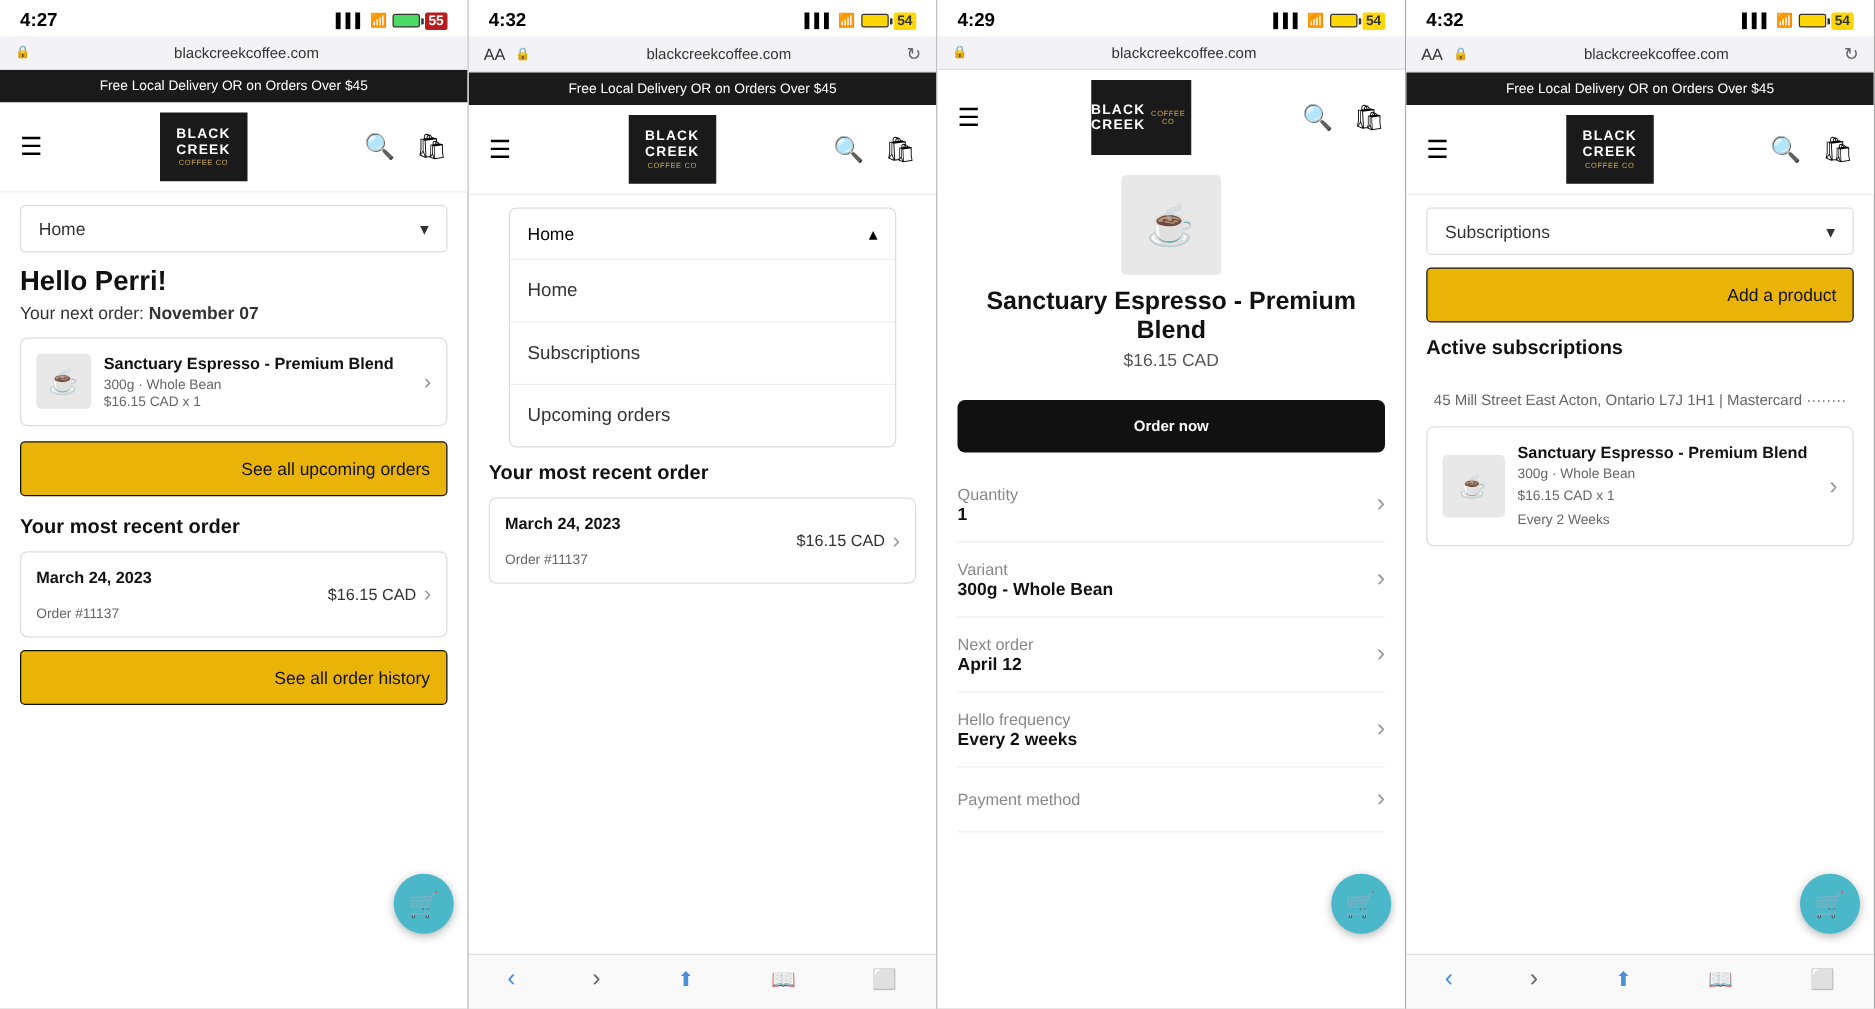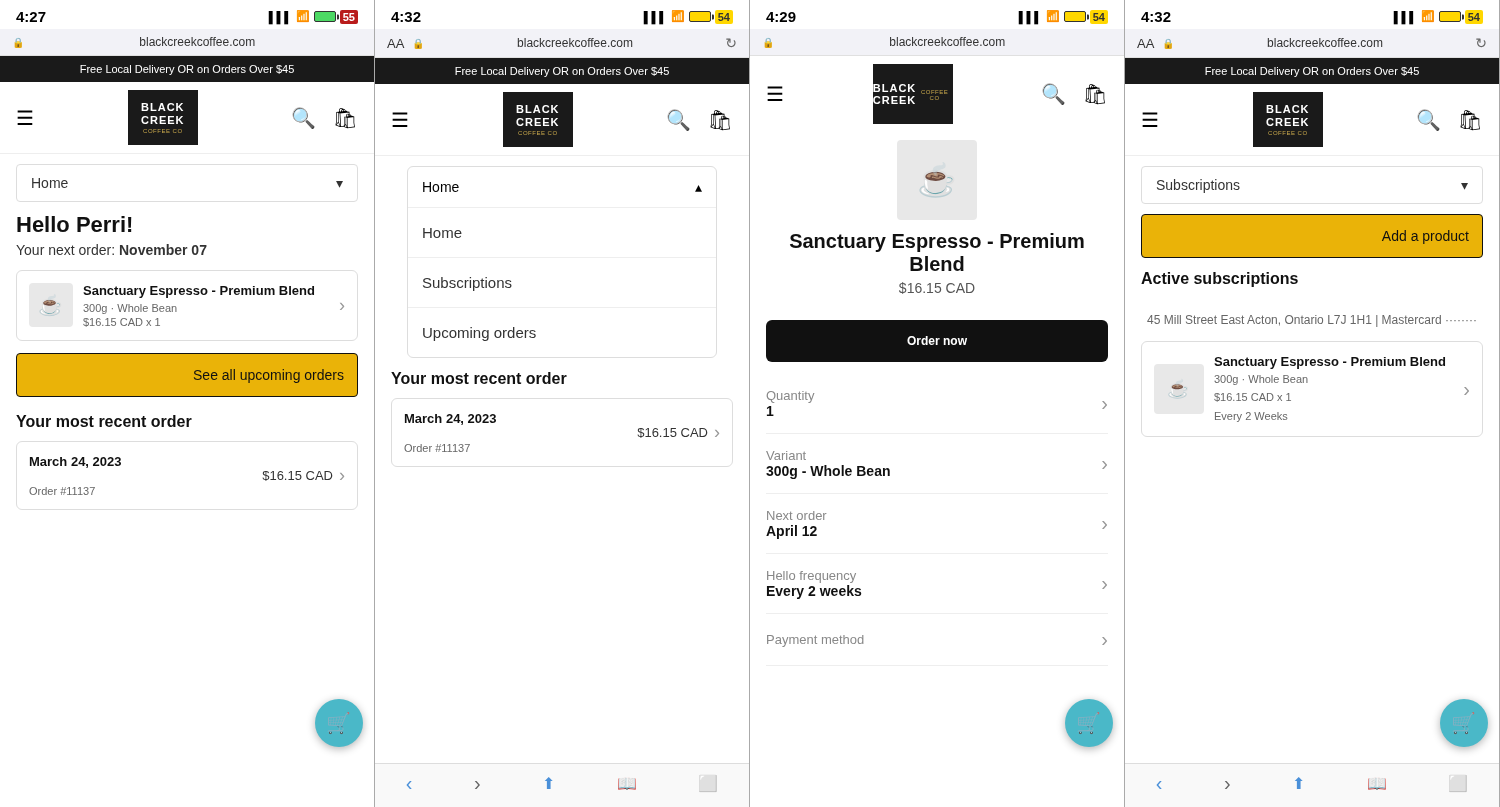--- a/index.html
+++ b/index.html
@@ -436,20 +436,21 @@
       <div class="history-item">
         <div>
           <div class="history-date">March 24, 2023</div>
           <div class="history-order">Order #11137</div>
         </div>
         <div style="display:flex;align-items:center;gap:6px;">
           <span class="history-price">$16.15 CAD</span>
           <span style="font-size:18px;color:#999;">›</span>
         </div>
       </div>
+      <button class="btn-outline">See all order history</button>
     </div>
   </div>
 
   <div class="fab">
     <span>🛒</span>
   </div>
 </div>
 
 <div class="phone-wrapper" style="position:relative;">
   <div class="phone">

